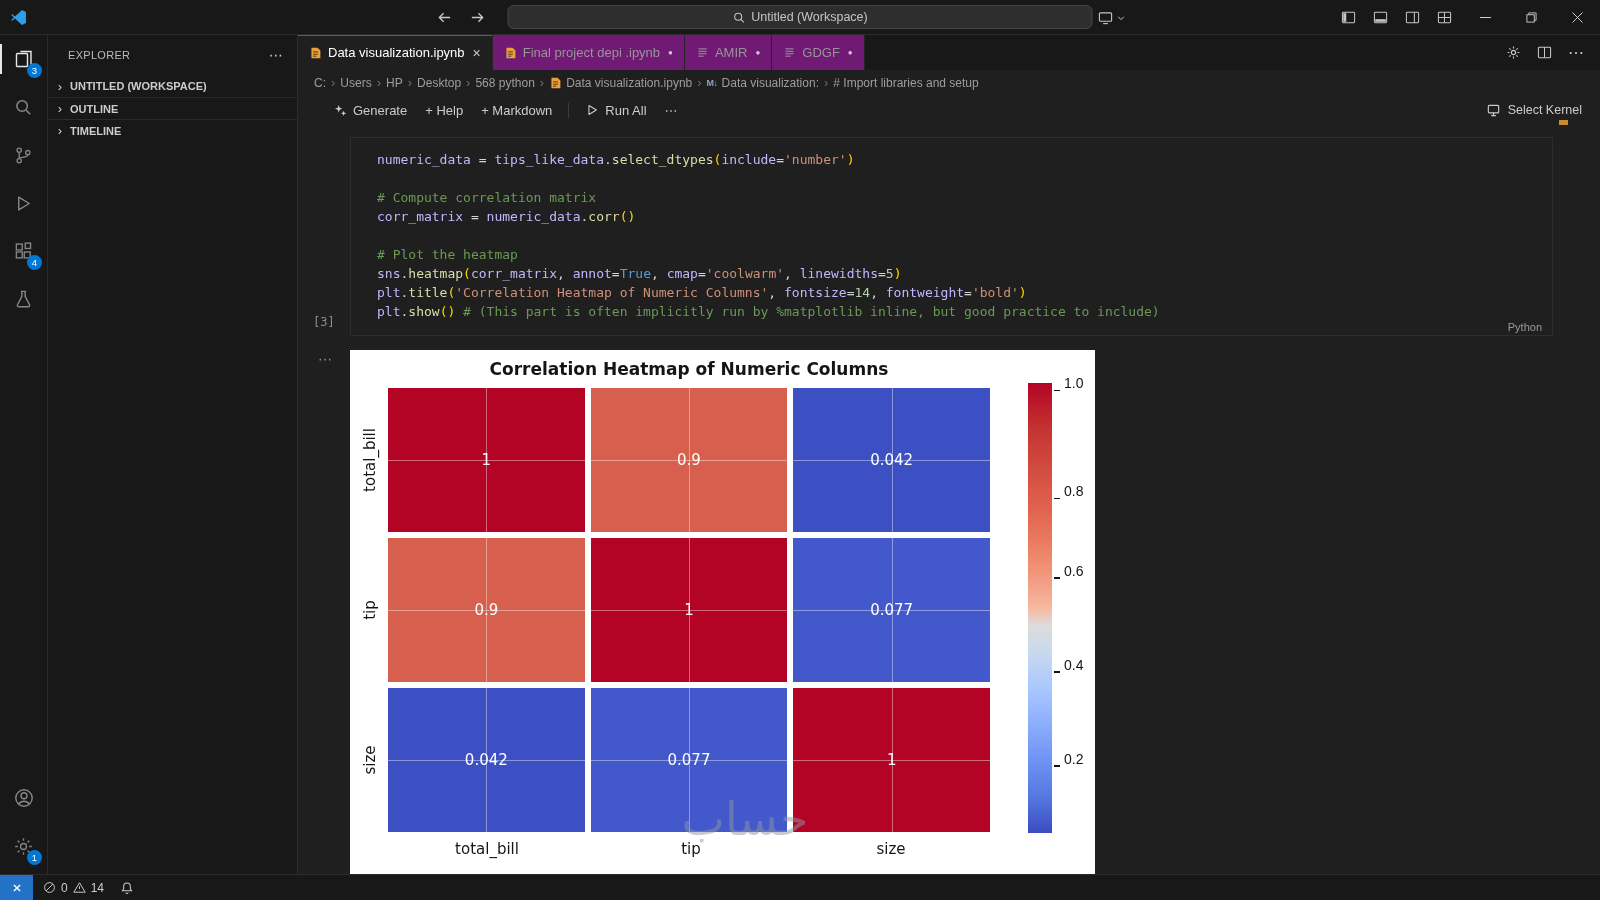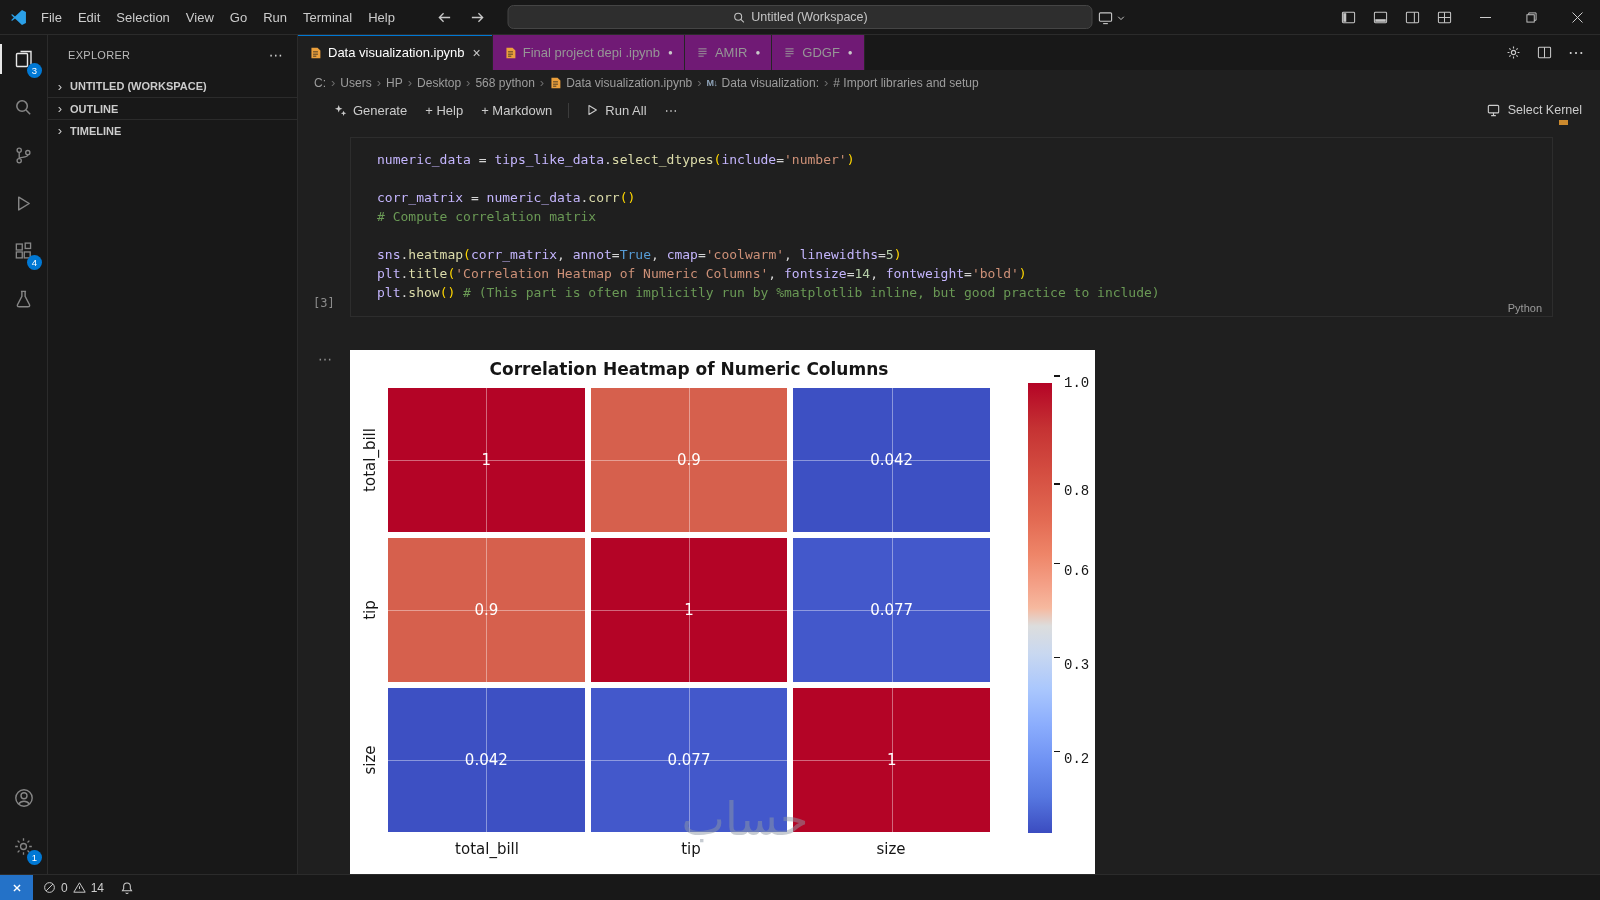--- a/index.html
+++ b/index.html
@@ -87,22 +87,22 @@
   .hm-val{position:relative;z-index:2}
   .hm-ylab{position:absolute;left:20px;transform:translate(-50%,-50%) rotate(-90deg);
     font-family:"DejaVu Sans",sans-serif;font-size:15px;color:#151515;white-space:nowrap}
   .hm-xlabels{position:absolute;left:0;top:490px;width:745px;height:22px}
   .hm-xlab{position:absolute;top:0;transform:translateX(-50%);font-family:"DejaVu Sans",sans-serif;
     font-size:15px;color:#151515;white-space:nowrap}
   .colorbar{position:absolute;left:678px;top:33px;width:24px;height:450px;
     background:linear-gradient(to bottom,
       #b40426 0%,#c53233 10%,#d44e41 20%,#e26952 30%,#ee8568 38%,#f4a188 45%,#f6b99f 50%,
       #dcdddd 54%,#c9d8f0 60%,#aac7fd 68%,#8badfd 76%,#6f92f3 84%,#5677e0 92%,#3b4cc0 100%)}
-  .cb-tick{position:absolute;left:704px;display:flex;align-items:flex-start;gap:4px;
-    transform:translateY(-50%);font-family:Liberation Mono, monospace;font-size:14px;color:#151515}
+  .cb-tick{position:absolute;left:704px;display:flex;align-items:flex-end;gap:4px;
+    transform:translateY(-50%);font-family:Liberation Sans, sans-serif;font-size:14px;color:#151515}
   .cb-tick::before{content:"";width:6px;height:1.5px;background:#151515}
   .watermark{position:absolute;left:395px;top:442px;transform:translateX(-50%);
     font-size:46px;color:#8e98a5;opacity:.5;font-family:"DejaVu Sans",sans-serif;white-space:nowrap;pointer-events:none}
 
   
   .statusbar{position:absolute;left:0;right:0;bottom:0;height:26px;background:#181818;border-top:1px solid #2b2b2b;
     display:flex;align-items:center;font-size:12px;color:#ccc;z-index:6}
   .sb-remote{width:33px;height:100%;background:#2472c8;color:#fff;display:flex;align-items:center;justify-content:center}
   .sb-problems{display:flex;align-items:center;gap:5px;padding:0 10px;height:100%}
   .sb-right{margin-left:auto;display:flex;align-items:center;gap:6px}
@@ -111,30 +111,20 @@
 </style>
 </head>
 <body>
 
 <div class="titlebar">
   <span class="logo">
       <svg width="17" height="17" viewBox="0 0 16 16">
         <path fill="#2ba0e8" d="M11.3 1 4.7 7 2.1 4.9 1 5.5l2.6 2.5L1 10.5l1.1.6L4.7 9l6.6 6 3.7-1.8V2.8z"></path>
       </svg>
     </span>
-  <div class="menubar">
-      <span class="menu">File</span>
-      <span class="menu">Edit</span>
-      <span class="menu">Selection</span>
-      <span class="menu">View</span>
-      <span class="menu">Go</span>
-      <span class="menu">Run</span>
-      <span class="menu">Terminal</span>
-      <span class="menu">Help</span>
-    </div>
   <div class="nav-arrows">
     <span>
         <svg width="15" height="15" viewBox="0 0 16 16" fill="none" stroke="currentColor" stroke-width="1.4">
           <path d="M14 8H2.8M7 3.5 2.5 8 7 12.5"></path>
         </svg>
       </span>
     <span>
         <svg width="15" height="15" viewBox="0 0 16 16" fill="none" stroke="currentColor" stroke-width="1.4">
           <path d="M2 8h11.2M9 3.5 13.5 8 9 12.5"></path>
         </svg>
@@ -443,23 +433,24 @@
         </span>
       <span>Select Kernel</span>
     </div>
   </div>
 
   <div class="nb">
     <div class="cell">
       <div>
           <div class="code-line"><span class="tk-v">numeric_data</span><span class="tk-o"> = </span><span class="tk-v">tips_like_data</span><span class="tk-o">.</span><span class="tk-f">select_dtypes</span><span class="tk-b">(</span><span class="tk-v">include</span><span class="tk-o">=</span><span class="tk-s">'number'</span><span class="tk-b">)</span></div>
           <div class="code-line">&nbsp;</div>
+          <div class="code-line"><span class="tk-c"># Compute correlation matrix</span></div>
           <div class="code-line"><span class="tk-v">corr_matrix</span><span class="tk-o"> = </span><span class="tk-v">numeric_data</span><span class="tk-o">.</span><span class="tk-f">corr</span><span class="tk-b">()</span></div>
-          <div class="code-line"><span class="tk-c"># Compute correlation matrix</span></div>
           <div class="code-line">&nbsp;</div>
+          <div class="code-line"><span class="tk-c"># Plot the heatmap</span></div>
           <div class="code-line"><span class="tk-v">sns</span><span class="tk-o">.</span><span class="tk-f">heatmap</span><span class="tk-b">(</span><span class="tk-v">corr_matrix</span><span class="tk-o">, </span><span class="tk-v">annot</span><span class="tk-o">=</span><span class="tk-k">True</span><span class="tk-o">, </span><span class="tk-v">cmap</span><span class="tk-o">=</span><span class="tk-s">'coolwarm'</span><span class="tk-o">, </span><span class="tk-v">linewidths</span><span class="tk-o">=</span><span class="tk-n">5</span><span class="tk-b">)</span></div>
           <div class="code-line"><span class="tk-v">plt</span><span class="tk-o">.</span><span class="tk-f">title</span><span class="tk-b">(</span><span class="tk-s">'Correlation Heatmap of Numeric Columns'</span><span class="tk-o">, </span><span class="tk-v">fontsize</span><span class="tk-o">=</span><span class="tk-n">14</span><span class="tk-o">, </span><span class="tk-v">fontweight</span><span class="tk-o">=</span><span class="tk-s">'bold'</span><span class="tk-b">)</span></div>
           <div class="code-line"><span class="tk-v">plt</span><span class="tk-o">.</span><span class="tk-f">show</span><span class="tk-b">()</span><span class="tk-c"> # (This part is often implicitly run by %matplotlib inline, but good practice to include)</span></div>
         </div>
       <div class="exec-count">[3]</div>
       <div class="cell-lang">Python</div>
     </div>
 
     <div class="out-dots">⋯</div>
 
@@ -509,21 +500,21 @@
           <div class="cb-tick" style="top: 33px;">
             <span>1.0</span>
           </div>
           <div class="cb-tick" style="top: 141px;">
             <span>0.8</span>
           </div>
           <div class="cb-tick" style="top: 220.891px;">
             <span>0.6</span>
           </div>
           <div class="cb-tick" style="top: 314.837px;">
-            <span>0.3</span>
+            <span>0.4</span>
           </div>
           <div class="cb-tick" style="top: 408.783px;">
             <span>0.2</span>
           </div>
         </div>
       <div class="watermark">حساب</div>
     </div>
   </div>
 
   <div class="scroll-marker"></div>

